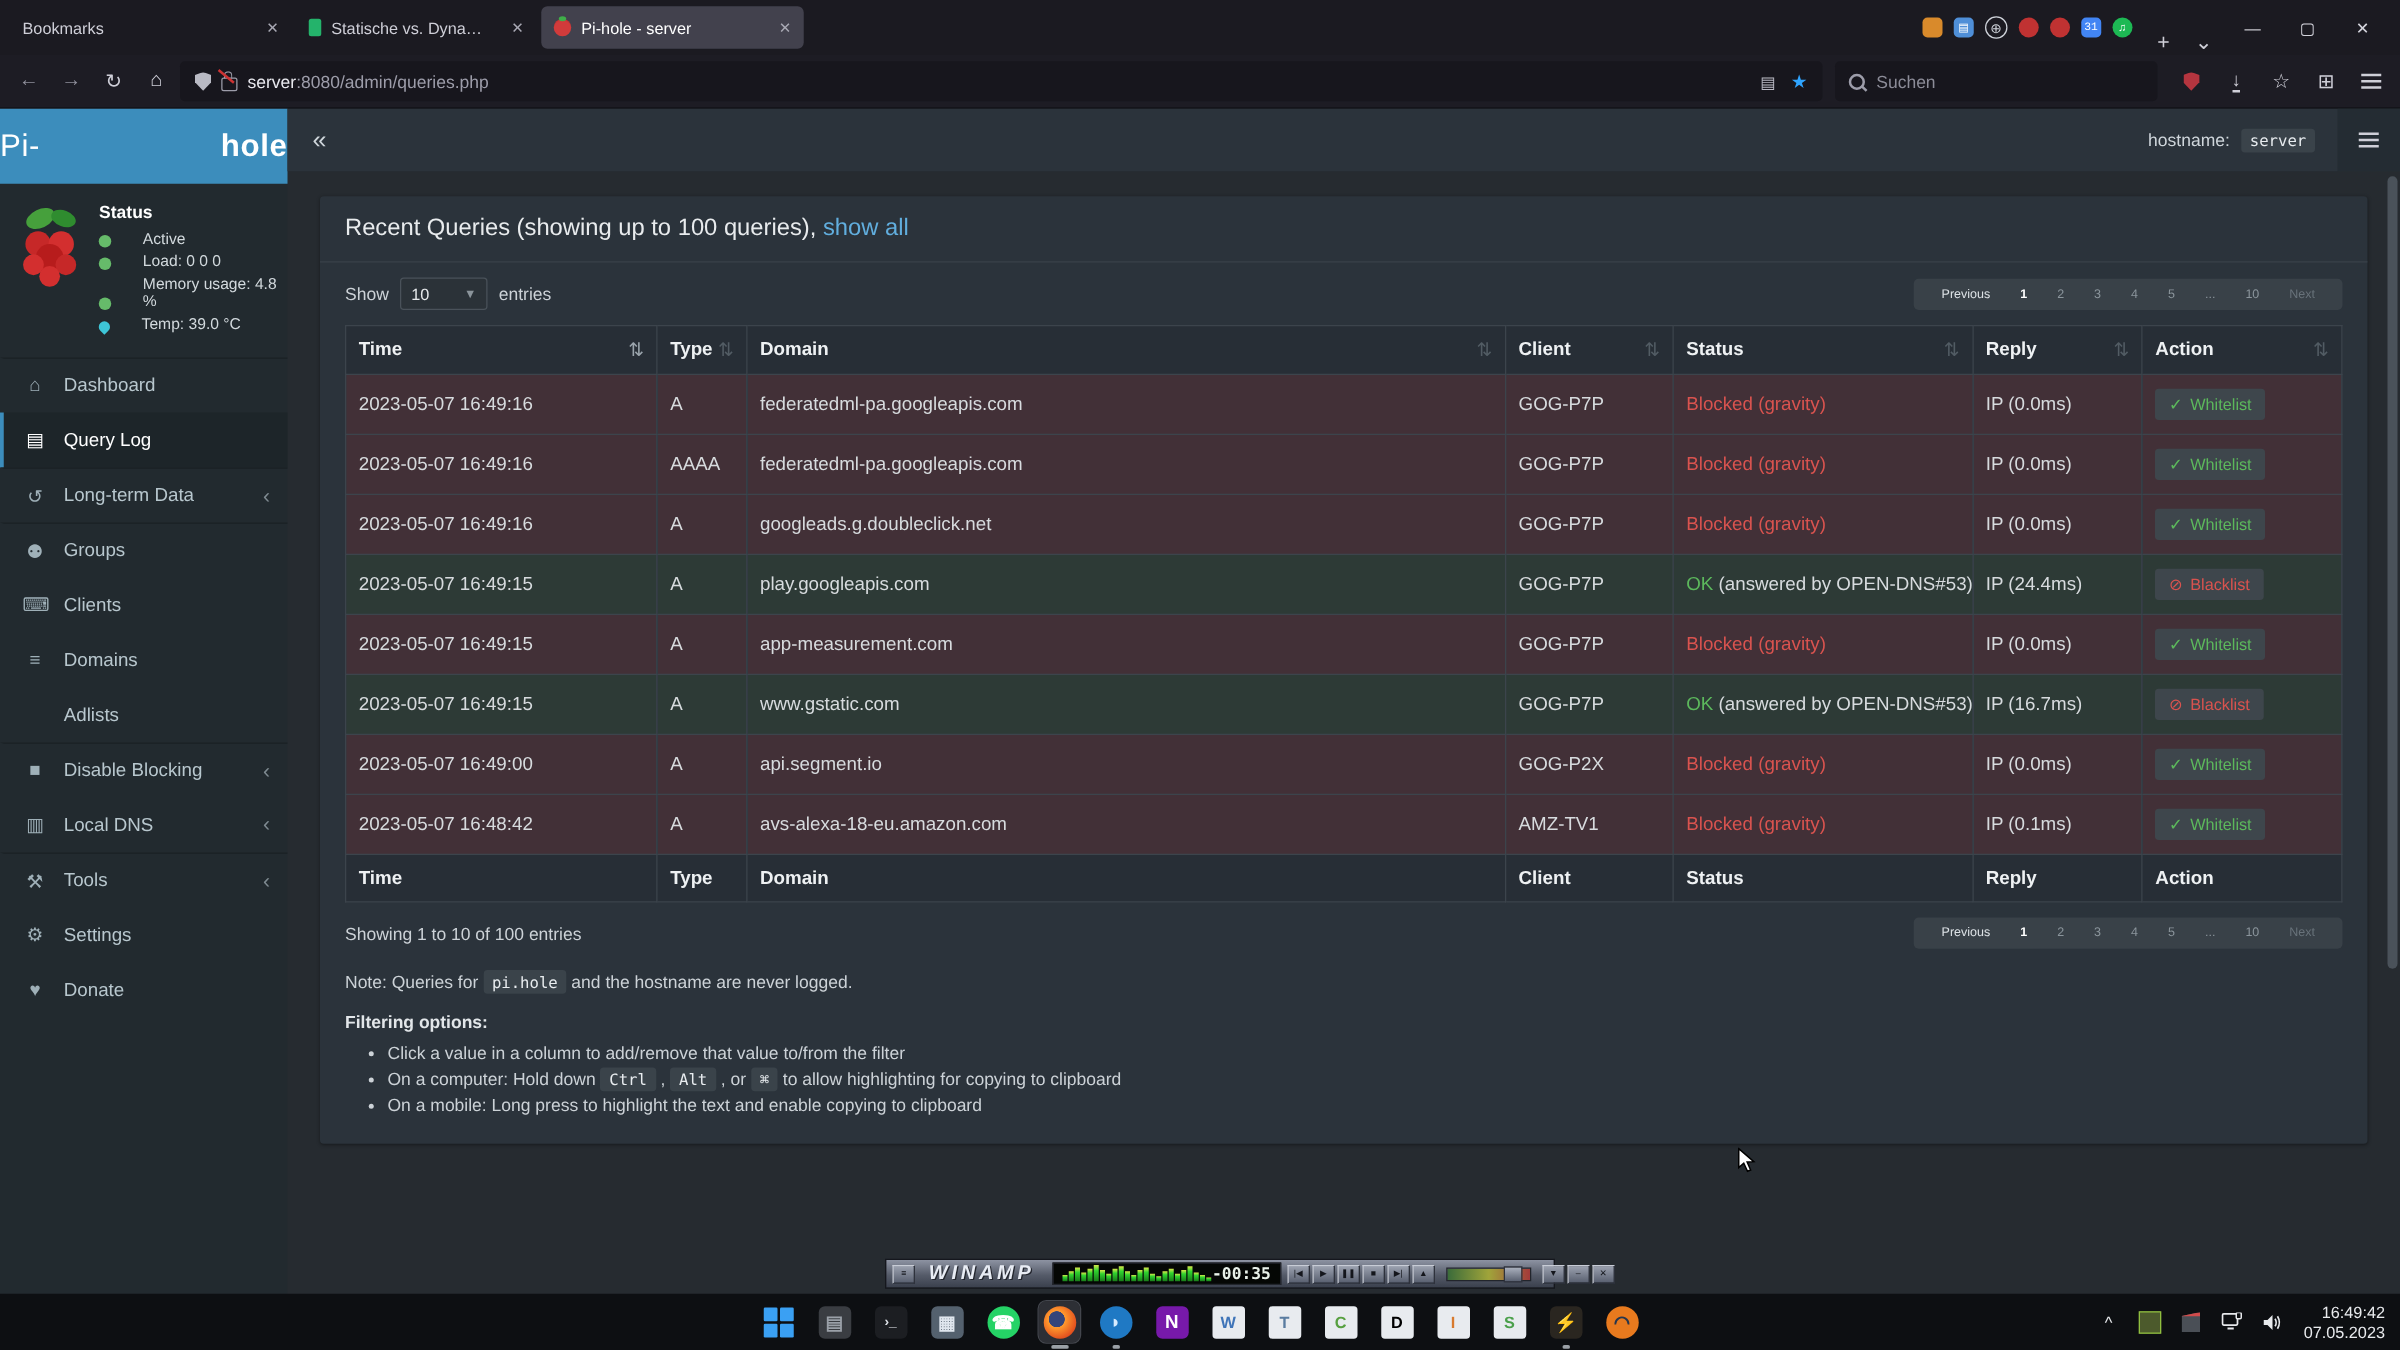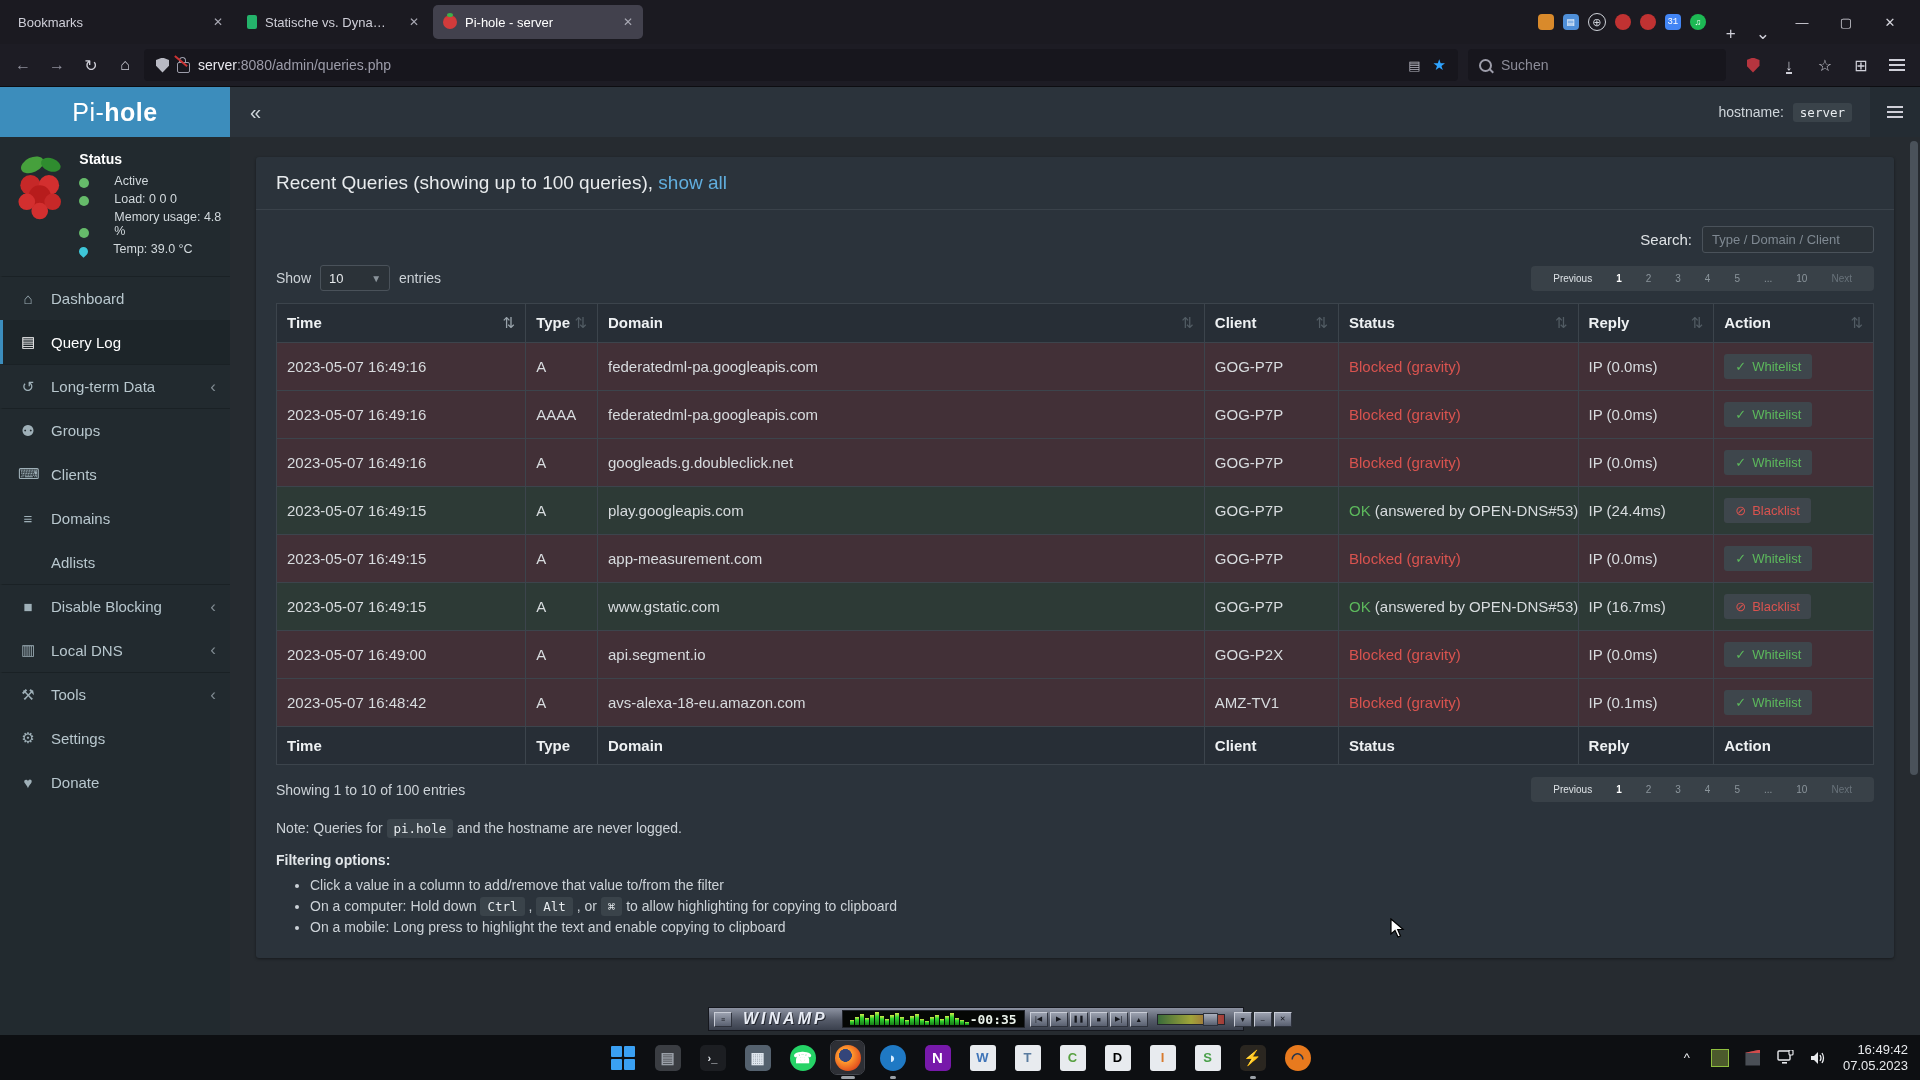--- a/index.html
+++ b/index.html
@@ -36,21 +36,21 @@
   .searchbox{width:236px;height:32px;background:#17161d;border-radius:4px;display:flex;align-items:center;gap:9px;padding:0 11px;color:#8c8c98;font-size:14px;margin-left:6px;cursor:text}
   .mag{width:9px;height:9px;border:2px solid #9d9daa;border-radius:50%;position:relative}
   .mag::after{content:"";position:absolute;width:5px;height:2px;background:#9d9daa;bottom:-2px;right:-4px;transform:rotate(45deg)}
   .dlico{position:relative;color:#cfcfd8;font-size:15px;line-height:10px}
   .dlico::after{content:"";position:absolute;left:1px;right:1px;bottom:-4px;height:2px;background:#cfcfd8}
   .burger{display:flex;flex-direction:column;gap:3px}
   .burger i{display:block;width:16px;height:2px;background:#cfcfd8}
   
   .viewport{display:flex;height:949px;position:relative;background:#262b30}
   .sidebar{width:230px;background:#222a2f;flex:0 0 auto;display:flex;flex-direction:column}
-  .brand{height:50px;background:#3c8dbc;color:#fff;font-size:25px;display:flex;align-items:center;justify-content:center;letter-spacing:.5px}
+  .brand{height:60px;background:#3c8dbc;color:#fff;font-size:25px;display:flex;align-items:center;justify-content:space-between;letter-spacing:.5px}
   .brand b{font-weight:bold}
   .status-wrap{display:flex;gap:10px;padding:14px 6px 8px 12px}
   .status-lines{font-size:12.5px;color:#d2d9dd}
   .status-title{font-size:14px;font-weight:bold;color:#fff;margin:0 0 7px}
   .sline{display:flex;align-items:flex-end;gap:25px;margin:4px 0}
   .dot{width:10px;height:10px;border-radius:50%;background:#66bb6a;flex:0 0 auto}
   .flame{width:9px;height:9px;background:#3ec6d8;border-radius:50% 50% 50% 0;transform:rotate(-45deg);flex:0 0 auto}
   .menu{list-style:none;margin:8px 0 0;padding:0}
   .mi{height:44px;display:flex;align-items:center;gap:13px;padding:0 14px 0 15px;color:#b8c7ce;font-size:15px;border-left:3px solid transparent;cursor:pointer;box-sizing:border-box}
   .mi.sep{border-top:1px solid #1a2125}
@@ -315,24 +315,20 @@
         </div>
       </div>
 
       <div class="content">
         <div class="panel">
           <div class="panel-title">
             <span>Recent Queries (showing up to 100 queries),</span>
             <span class="link">show all</span>
           </div>
           <div class="panel-body">
-            <div class="row-search">
-              <span>Search:</span>
-              <input class="search-input" placeholder="Type / Domain / Client" style="">
-            </div>
             <div class="row-controls">
               <div class="show-wrap">
                 <span>Show</span>
                 <span class="select">
                     <span>10</span>
                     <span class="car">▼</span>
                   </span>
                 <span>entries</span>
               </div>
               <div class="pagination" id="pag-top">

